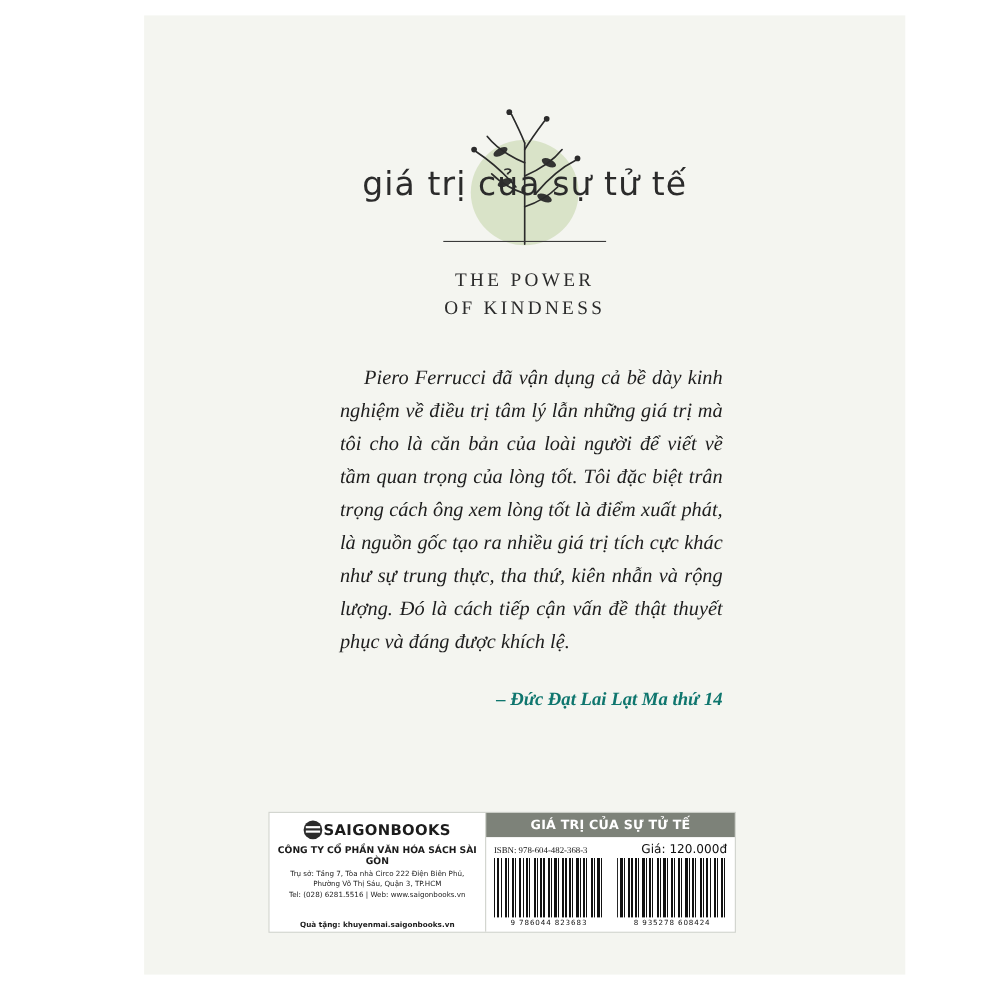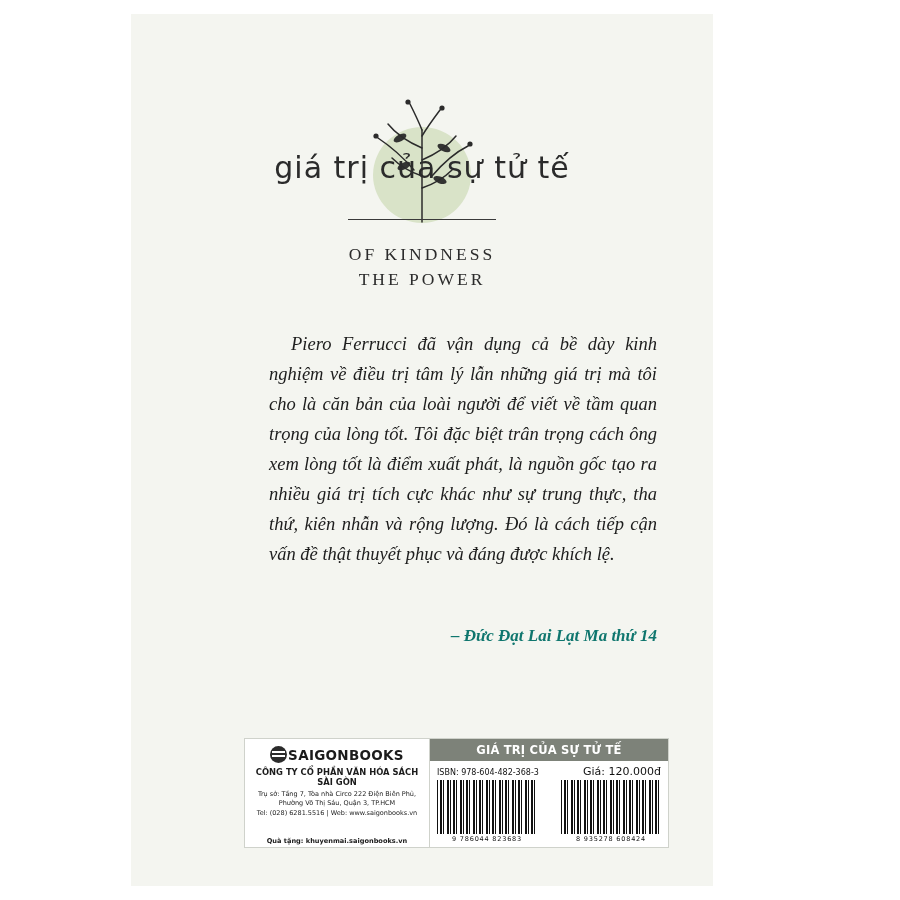--- a/index.html
+++ b/index.html
@@ -17,21 +17,21 @@
     height: 900px;
     background: #ffffff;
     overflow: hidden;
   }
 
   
   .cover {
     position: absolute;
     left: 131px;
     top: 14px;
-    width: 582px;
+    width: 692px;
     height: 872px;
     background: #f4f5f0;
     box-sizing: border-box;
   }
 
   
   .logo-area {
     position: relative;
     width: 100%;
     height: 230px;
@@ -96,20 +96,21 @@
     text-align: left;
   }
 
   .body-text p {
     margin: 0 0 16px 0;
   }
 
   .body-text p.indent {
     text-indent: 22px;
     text-align: justify;
+    margin-left: 40px;
   }
 
   .attribution {
     position: absolute;
     left: 138px;
     top: 612px;
     width: 388px;
     text-align: right;
     font-family: "Liberation Serif", serif;
     font-weight: bold;
@@ -220,34 +221,35 @@
     display: flex;
     justify-content: space-between;
     align-items: baseline;
     padding: 4px 7px 2px 7px;
     font-family: "DejaVu Sans", sans-serif;
   }
 
   .isbn-code {
     font-size: 8px;
     color: #111111;
+    font-family: Liberation Serif, serif;
   }
 
   .price {
     font-size: 11px;
     font-weight: normal;
     color: #111111;
   }
 
   .barcodes {
     flex: 1;
     display: flex;
     justify-content: space-between;
     padding: 0 7px 4px 7px;
-    gap: 24px;
+    gap: 12px;
   }
 
   .barcode {
     width: 100px;
     display: flex;
     flex-direction: column;
   }
 
   .bars {
     flex: 1;
@@ -304,22 +306,22 @@
           <ellipse cx="82" cy="76" rx="7" ry="3.4" transform="rotate(-25 82 76)"></ellipse>
           <ellipse cx="118" cy="90" rx="7" ry="3.4" transform="rotate(22 118 90)"></ellipse>
         </g>
       </svg>
 
       <div class="vn-title">giá trị của sự tử tế</div>
 
       <div class="divider"></div>
 
       <div class="en-title">
+        <div>THE POWER</div>
         <div>OF KINDNESS</div>
-        <div>THE POWER</div>
       </div>
     </div>
 
     <div class="body-text">
       <p class="indent">Piero Ferrucci đã vận dụng cả bề dày kinh nghiệm về điều trị tâm lý lẫn những giá trị mà tôi cho là căn bản của loài người để viết về tầm quan trọng của lòng tốt. Tôi đặc biệt trân trọng cách ông xem lòng tốt là điểm xuất phát, là nguồn gốc tạo ra nhiều giá trị tích cực khác như sự trung thực, tha thứ, kiên nhẫn và rộng lượng. Đó là cách tiếp cận vấn đề thật thuyết phục và đáng được khích lệ.</p>
     </div>
 
     <div class="attribution">– Đức Đạt Lai Lạt Ma thứ 14</div>
 
     <div class="bottom-block">

